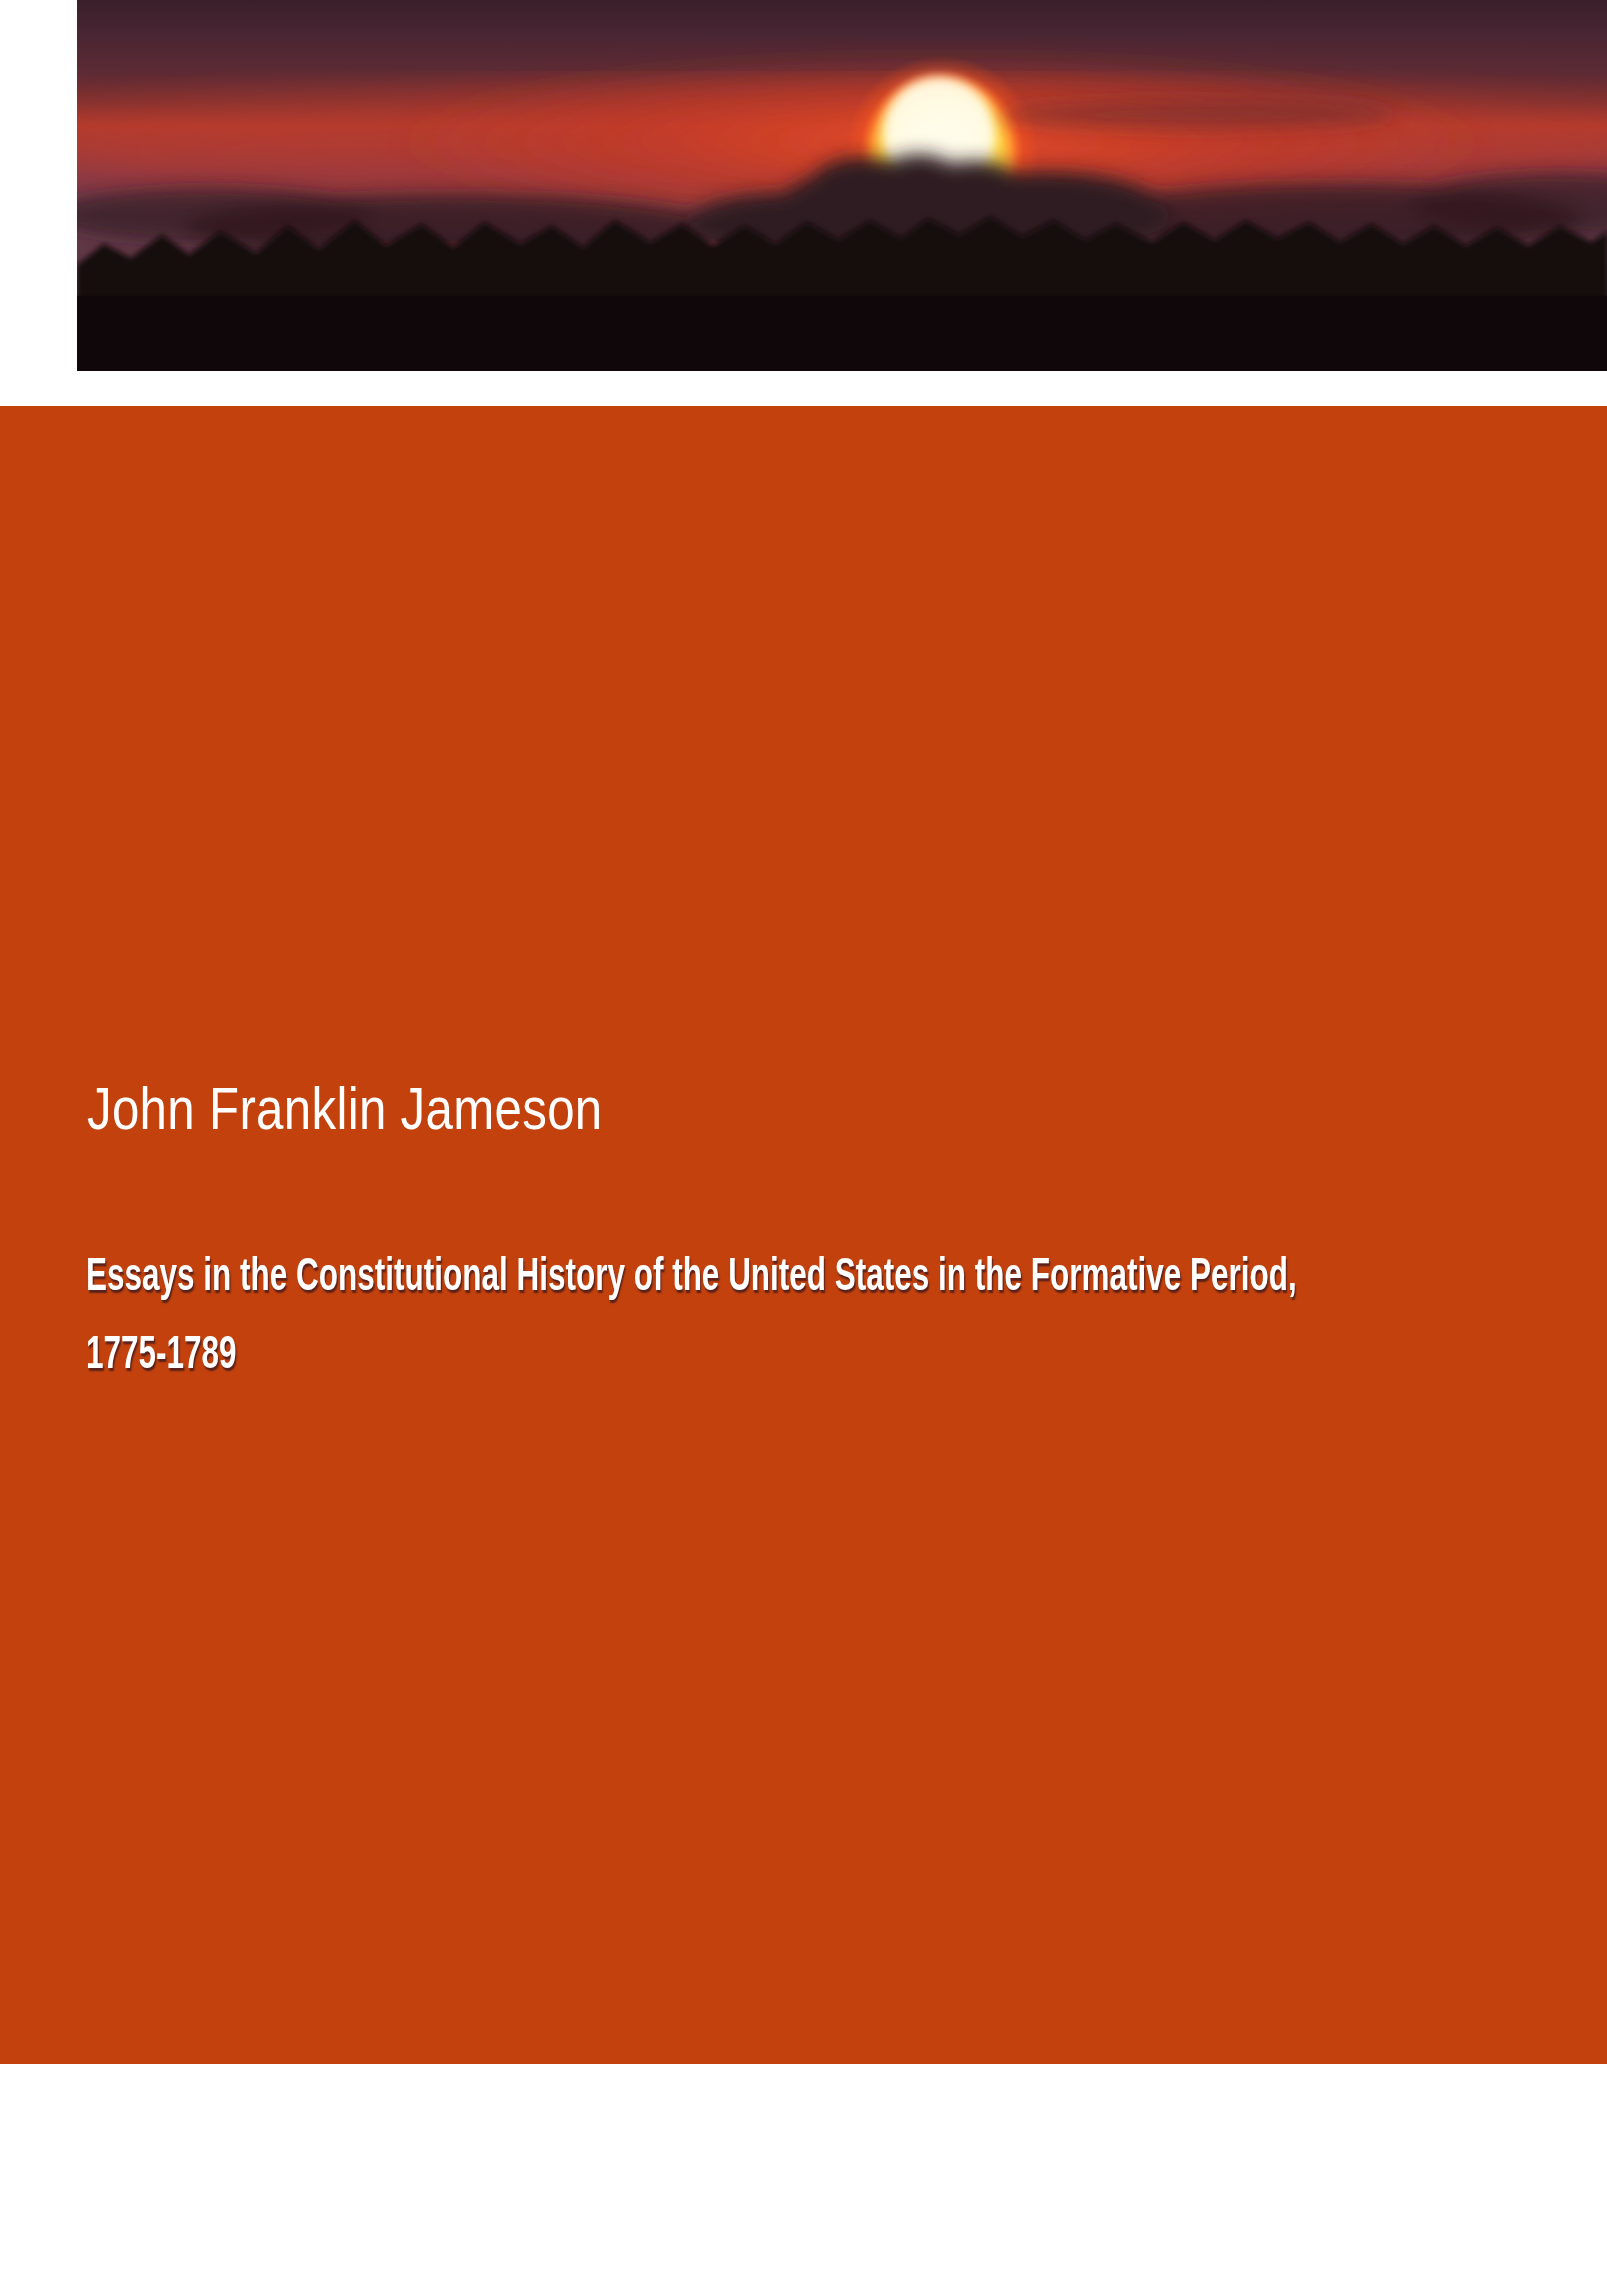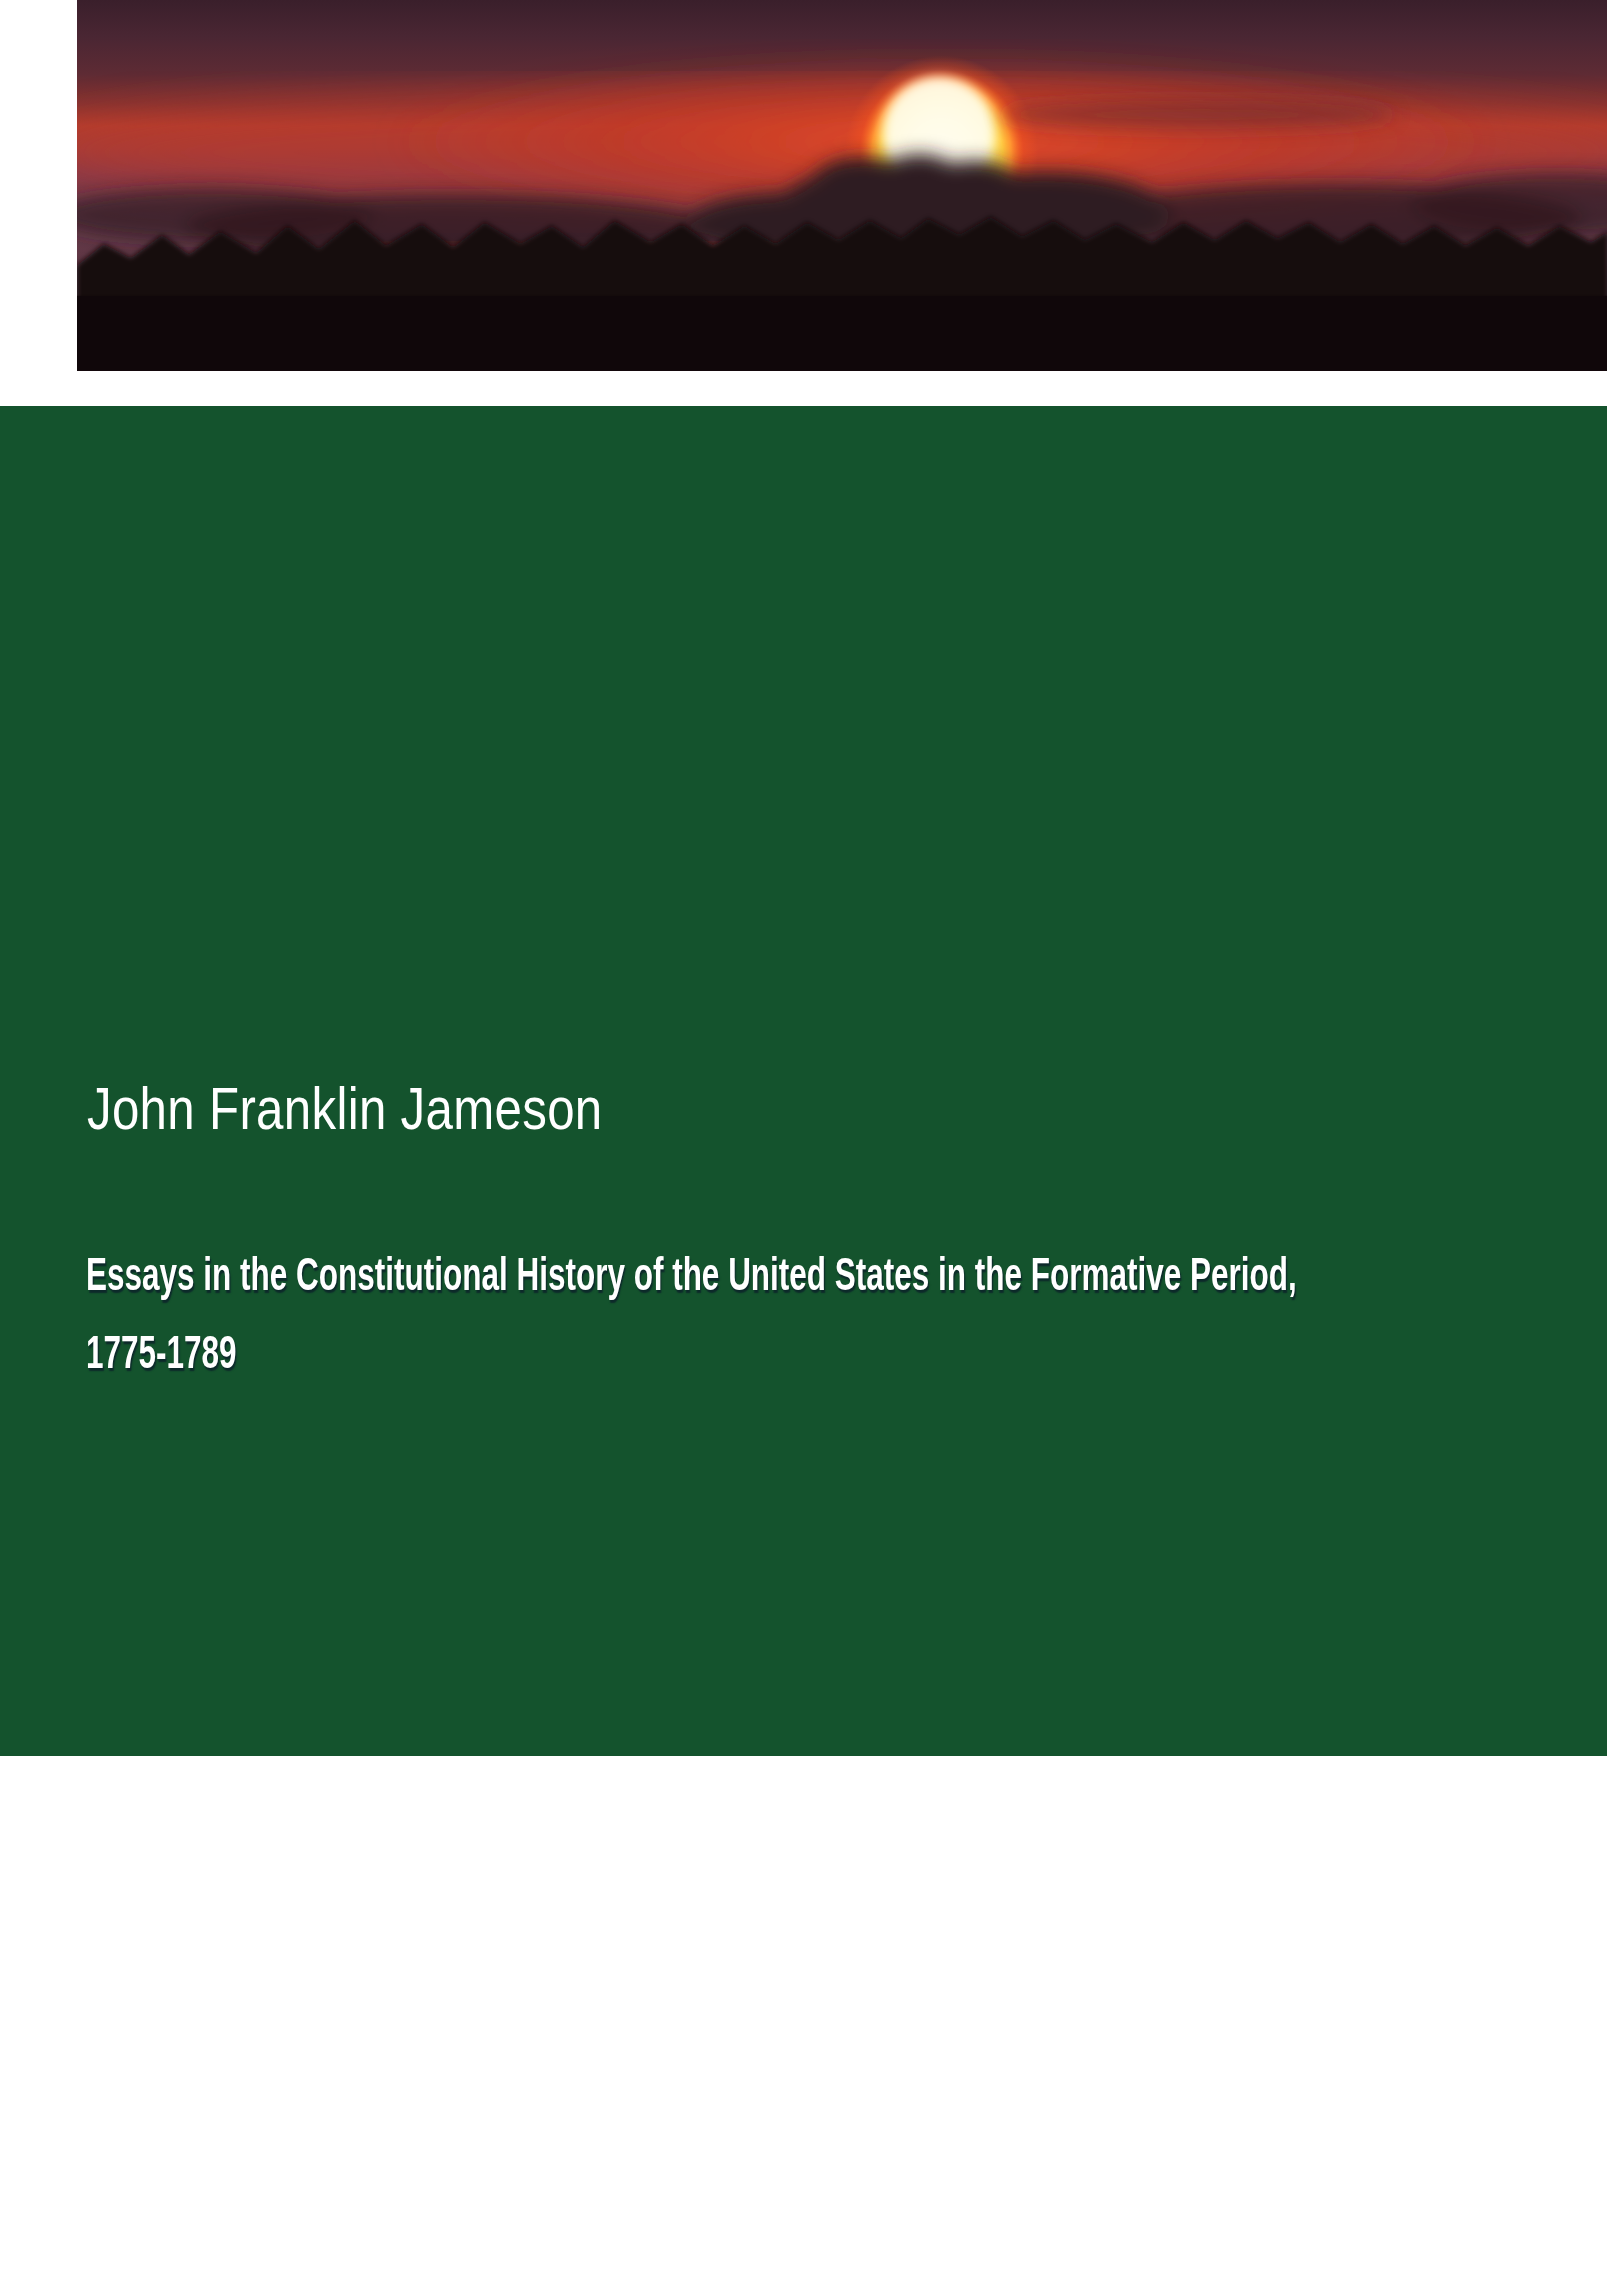--- a/index.html
+++ b/index.html
@@ -11,22 +11,22 @@
     font-family:"Liberation Sans", sans-serif;
   }
   
   .photo{
     position:absolute;left:77px;top:0;width:1531px;height:371px;
     overflow:hidden;background:#42222e;
   }
   .photo svg{display:block;width:100%;height:100%;}
   
   .navy{
-    position:absolute;left:0;top:406px;width:1608px;height:1350px;
-    background:#14532d;
+    position:absolute;left:0;top:406px;width:1608px;height:1658px;
+    background:#c2410c;
   }
   .author{
     position:absolute;left:87px;top:673px;
     font-size:60px;line-height:1;color:#ffffff;
     font-weight:400;letter-spacing:0.4px;
     transform:scaleX(0.82);transform-origin:left top;
     white-space:nowrap;
   }
   .title-line{
     position:absolute;left:86px;

